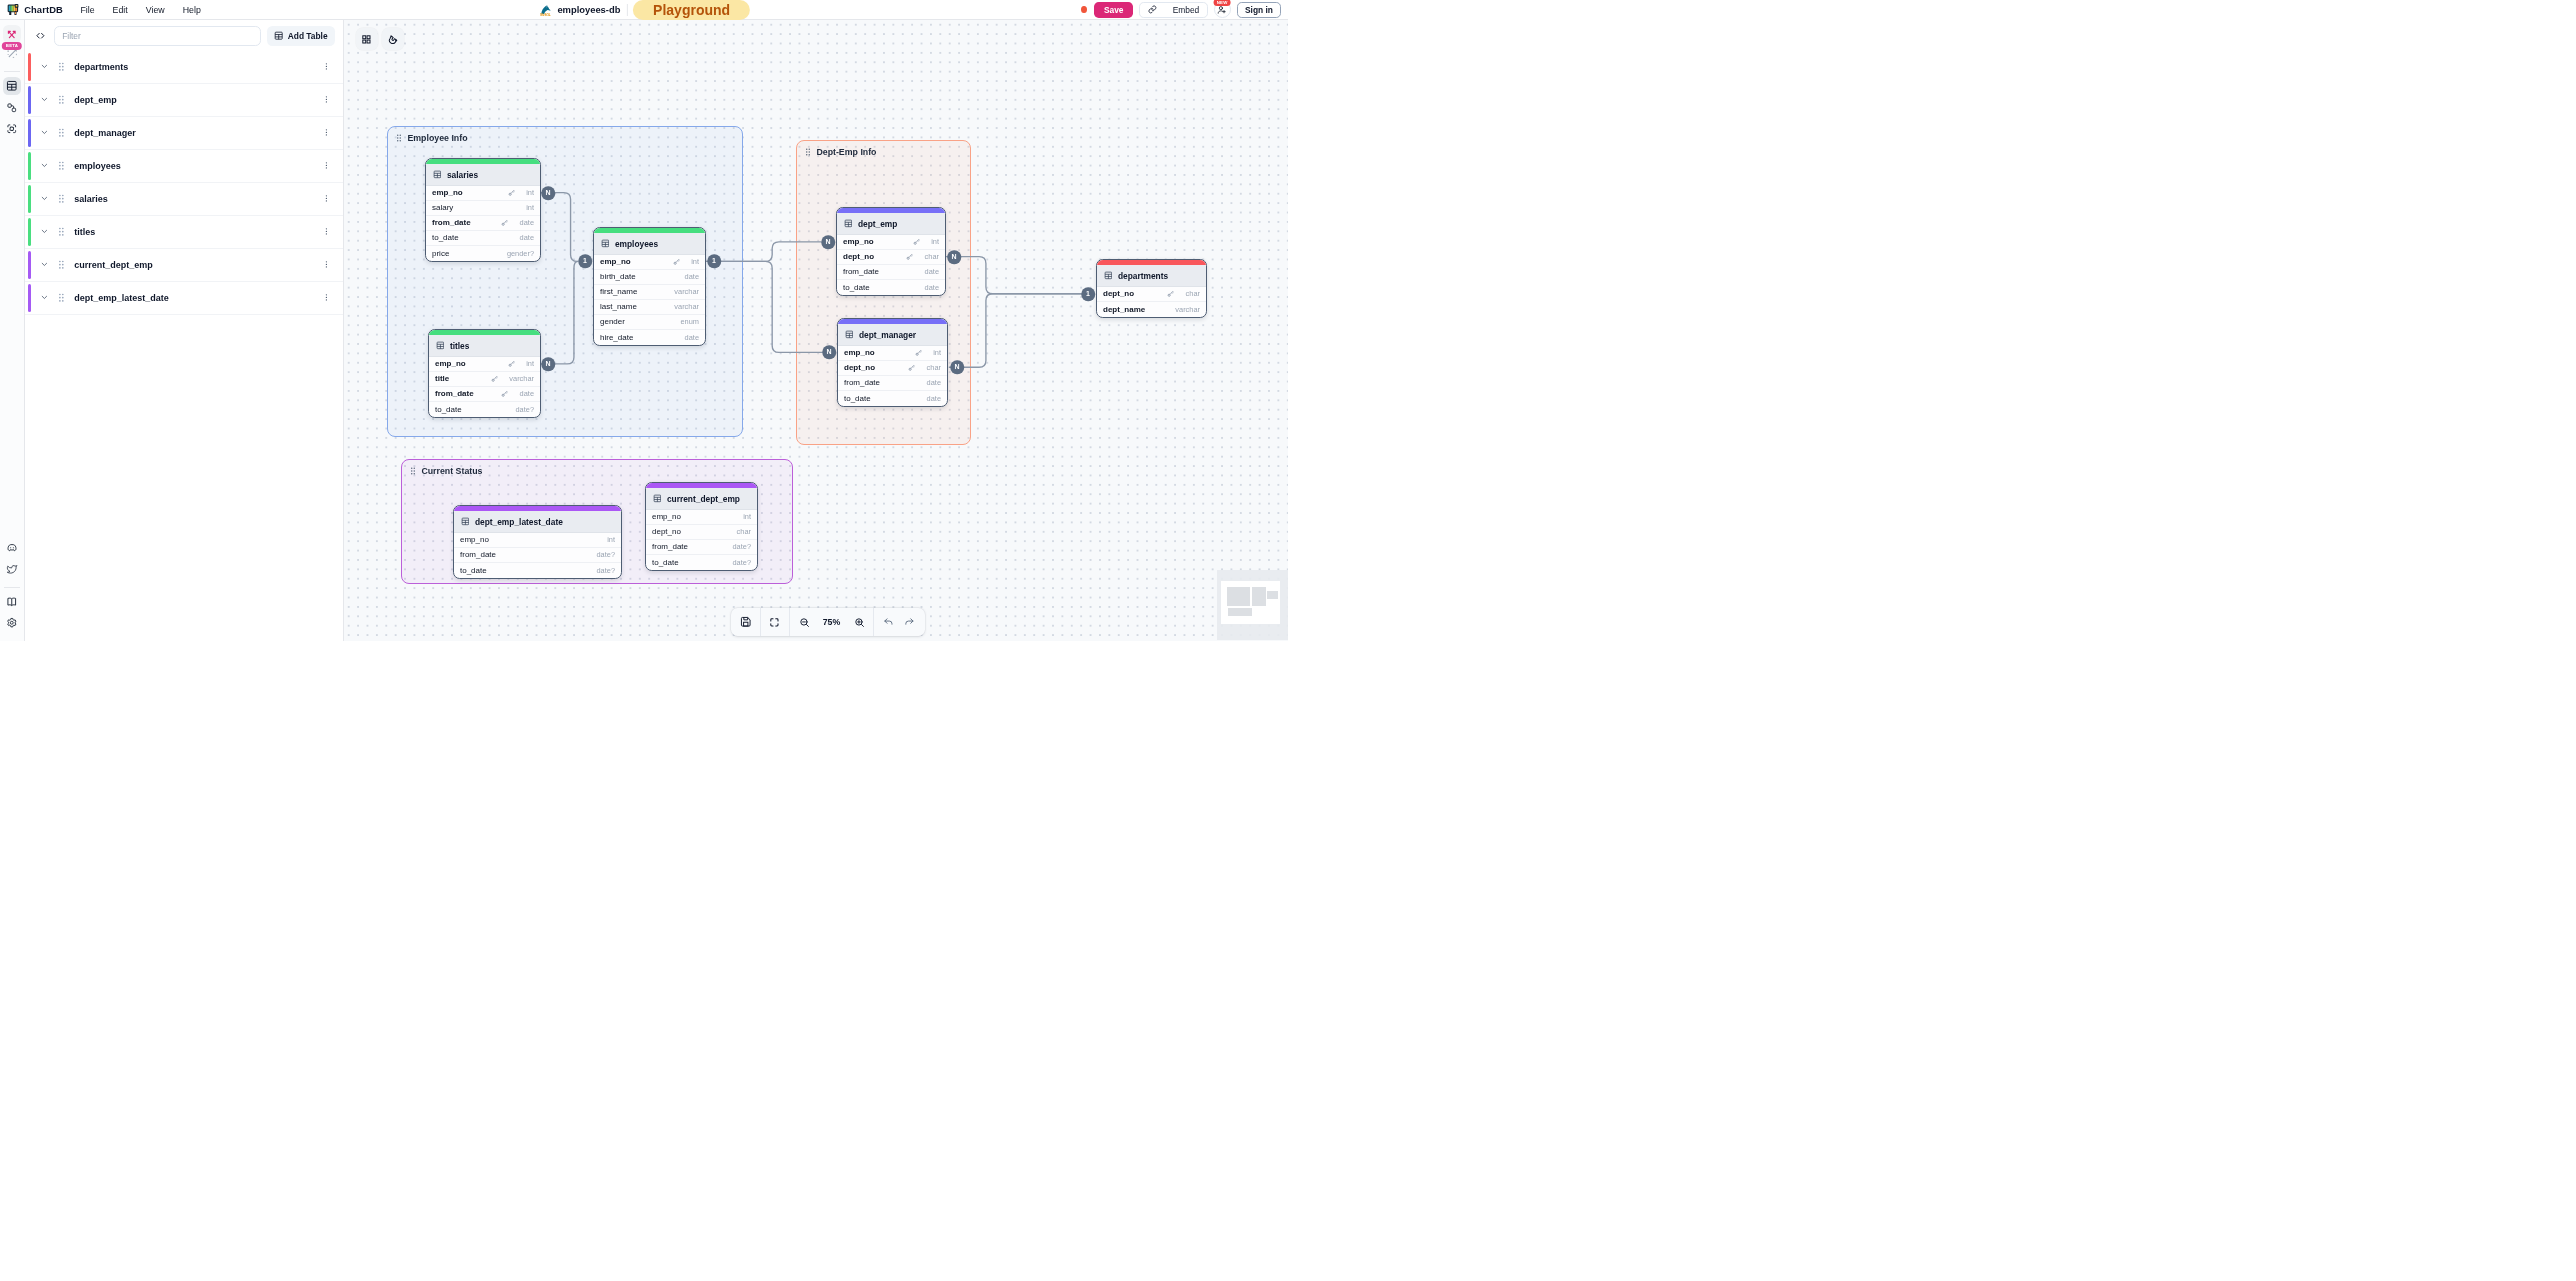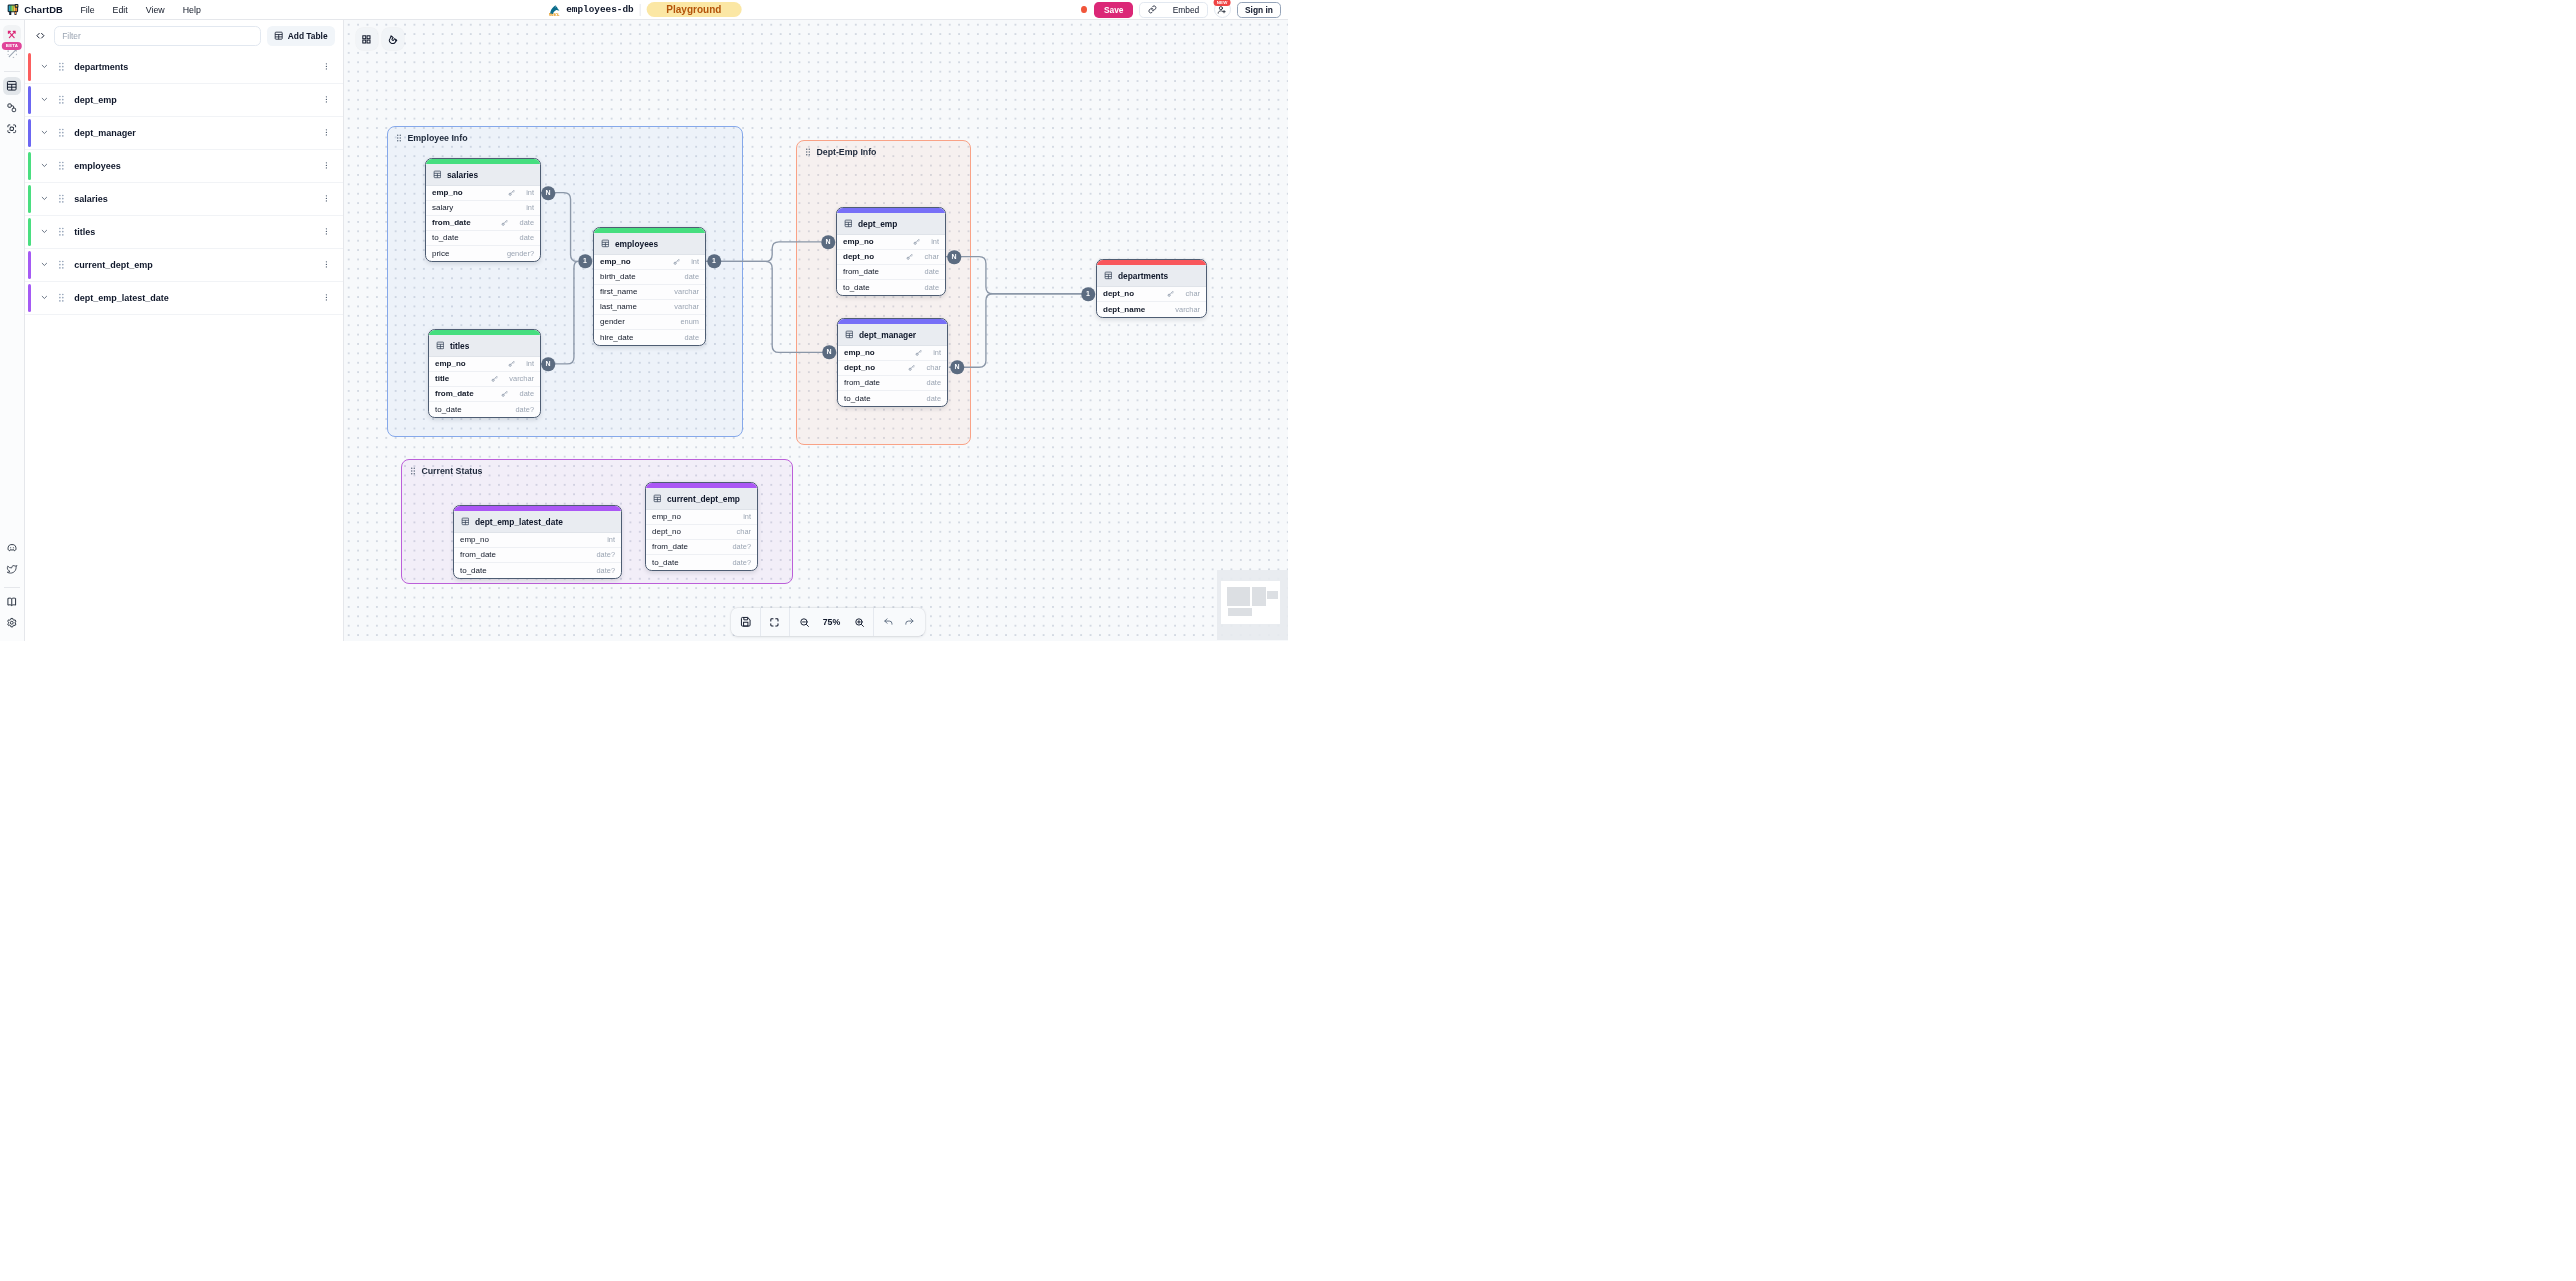--- a/index.html
+++ b/index.html
@@ -7,23 +7,23 @@
   body { font-family:"Liberation Sans", sans-serif; background:#fff; overflow:hidden; }
   .app { position:relative; width:1288px; height:641px; display:flex; flex-direction:column; }
 
   
   .topbar { height:20px; background:#fff; border-bottom:0.7px solid #e5e7eb; display:flex; align-items:center; padding:0 6.7px; position:relative; z-index:50; flex:0 0 auto; }
   .brand-wrap { display:flex; align-items:flex-end; gap:4.7px; }
   .brand { font-size:9.4px; font-weight:700; color:#0f172a; letter-spacing:0.1px; }
   .menus { display:flex; align-items:center; gap:18px; margin-left:17.5px; }
   .menu-item { font-size:8.8px; font-weight:500; color:#111827; cursor:pointer; }
   .tb-center { position:absolute; left:50%; top:0; height:100%; transform:translateX(-50%); display:flex; align-items:center; gap:6px; }
-  .diagram-title { font-size:9.4px; font-weight:700; color:#0f172a;font-family:Liberation Mono, monospace; }
+  .diagram-title { font-size:9.4px; font-weight:700; color:#0f172a; }
   .vdiv { width:0.7px; height:12px; background:#e5e7eb; }
-  .playground-badge { background:#fbe7a4; color:#b45309; font-size:10px; font-weight:600; padding:2px 20px; border-radius:673px; }
+  .playground-badge { background:#fbe7a4; color:#b45309; font-size:14px; font-weight:600; padding:2px 20px; border-radius:673px; }
   .tb-right { margin-left:auto; display:flex; align-items:center; gap:6px; }
   .unsaved-dot { width:6px; height:7.4px; border-radius:50%; background:#f1553a; margin-right:1.3px; }
   .btn-save { background:#db2777; color:#fff; border:none; font-size:8.4px; font-weight:600; height:16px; padding:0 10px; border-radius:4.7px; cursor:pointer; font-family:inherit; }
   .btn-embed { background:#fff; border:0.7px solid #e2e8f0; color:#0f172a; font-size:8.4px; font-weight:400; height:16px; padding:0 7.4px; border-radius:4.7px; display:flex; align-items:center; gap:16px; cursor:pointer; font-family:inherit; }
   .btn-invite { position:relative; width:17px; height:17px; border-radius:50%; border:0.7px solid #e2e8f0; background:#fff; display:flex; align-items:center; justify-content:center; cursor:pointer; }
   .new-badge { position:absolute; top:-3.4px; left:50%; transform:translateX(-50%); background:#ef4444; color:#fff; font-size:4.4px; font-weight:700; padding:1px 3px; border-radius:4px; letter-spacing:0.2px; }
   .btn-signin { background:#fff; border:0.7px solid #94a3b8; color:#0f172a; font-size:8.4px; font-weight:600; height:16px; padding:0 7.4px; border-radius:4.7px; cursor:pointer; font-family:inherit; }
 
   .mainrow { flex:1 1 auto; display:flex; min-height:0; }
 

